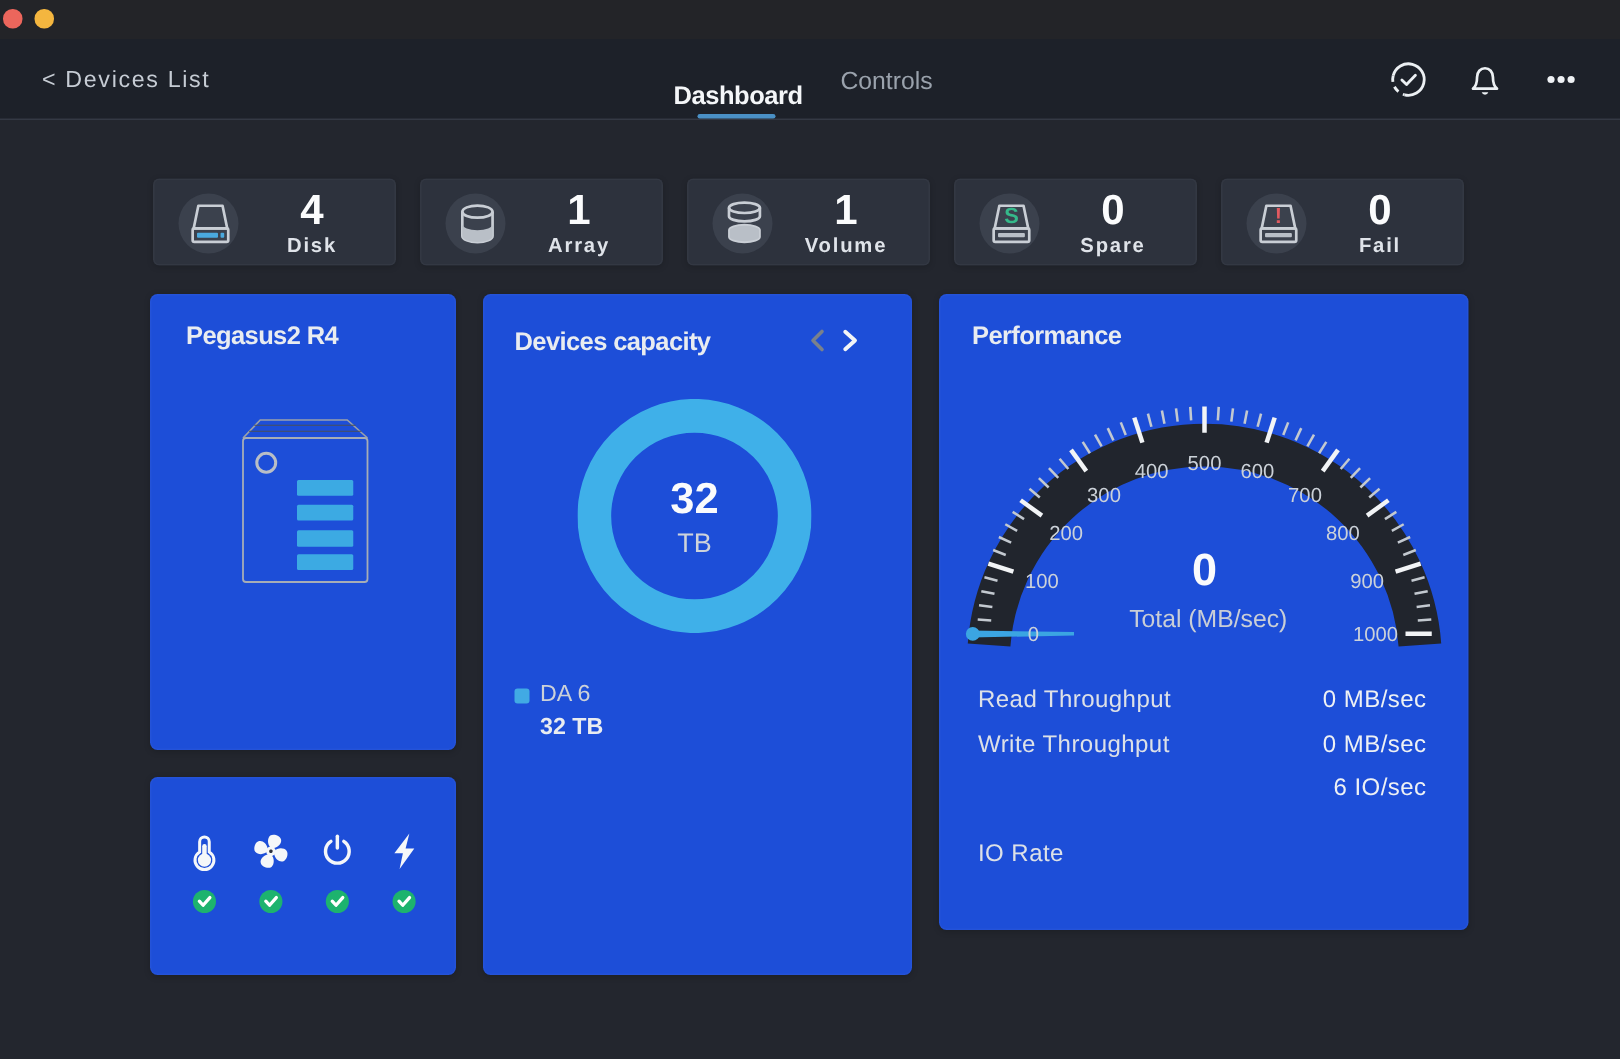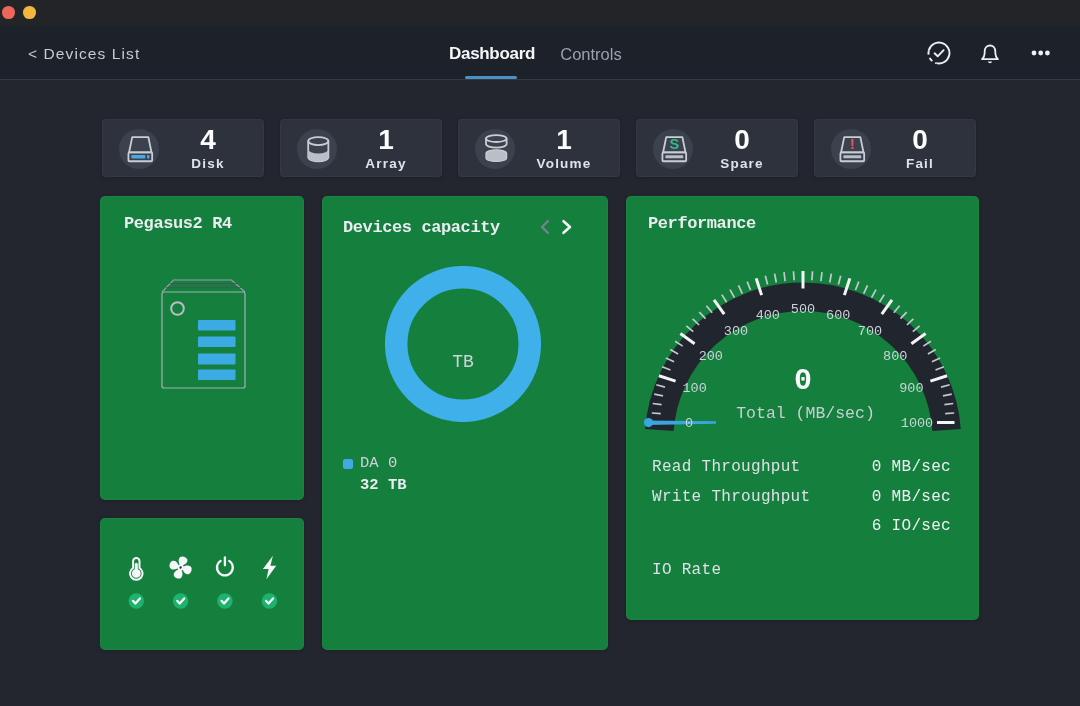--- a/index.html
+++ b/index.html
@@ -4,26 +4,26 @@
 <style>
 * { margin:0; padding:0; box-sizing:border-box; }
 html,body { width:1080px; height:706px; overflow:hidden; background:#23262e;
   font-family:"Liberation Sans", sans-serif; }
 .abs { position:absolute; }
 #titlebar { position:absolute; left:0; top:0; width:1080px; height:26px; background:#232428; }
 .tl { position:absolute; top:6.2px; width:12.6px; height:12.6px; border-radius:50%; }
 #navbar { position:absolute; left:0; top:26px; width:1080px; height:54px; background:#1d2129;
   border-bottom:1px solid #343944;padding-left:35px; }
 #back { position:absolute; left:28px; top:19px; font-size:15.5px; letter-spacing:1.1px; color:#c6ccd4; }
-#tab1 { position:absolute; left:449px; top:18px; width:83px; text-align:left; font-size:17px;
+#tab1 { position:absolute; left:449px; top:28px; width:83px; text-align:left; font-size:17px;
   font-weight:bold; color:#f4f6f8; letter-spacing:-0.3px; }
 #tab2 { position:absolute; left:556px; top:19px; width:70px; text-align:center; font-size:16.5px;
   color:#9aa2ac; }
 #tabline { position:absolute; left:465px; top:50px; width:52px; height:3px; background:#4a90c5; border-radius:2px; }
-.card { position:absolute; background:#15803d; border-radius:5px; box-shadow: inset 0 0 0 1px rgba(255,255,255,0.03), 0 1px 4px rgba(0,0,0,0.18); font-family: Liberation Mono, monospace; }
+.card { position:absolute; background:#1d4ed8; border-radius:5px; box-shadow: inset 0 0 0 1px rgba(255,255,255,0.03), 0 1px 4px rgba(0,0,0,0.18); }
 .statcard { position:absolute; width:162px; height:58px; background:#2d323d; border-radius:4px; box-shadow: inset 0 0 0 1px rgba(255,255,255,0.03), 0 1px 4px rgba(0,0,0,0.18); }
 .statcircle { position:absolute; left:17px; top:10px; width:40px; height:40px; border-radius:50%; background:#3b414d; }
 .statnum { position:absolute; left:56px; top:5px; width:100px; text-align:center; font-size:28px;
   font-weight:bold; color:#fbfcfd; }
 .statlbl { position:absolute; left:56px; top:37px; width:100px; text-align:center; font-size:13.5px;
   font-weight:bold; letter-spacing:1.2px; color:#dfe3e9; }
 .cardtitle { font-size:17px; font-weight:bold; color:#e9ecf0; letter-spacing:-0.4px; }
 </style>
 </head>
 <body>
@@ -195,23 +195,24 @@
 
 <div class="card" style="left:322px; top:196px; width:286px; height:454px;">
   <div class="cardtitle abs" style="left:21px; top:22px;">Devices capacity</div>
   <svg class="abs" style="left:215px; top:22px;" width="50" height="18" viewBox="0 0 50 18">
     <path d="M 11,3 L 5,9 L 11,15" fill="none" stroke="#79818c" stroke-width="2.4" stroke-linecap="round" stroke-linejoin="round"></path>
     <path d="M 26.5,3.2 L 33,9 L 26.5,14.8" fill="none" stroke="#f2f4f6" stroke-width="2.6" stroke-linecap="round" stroke-linejoin="round"></path>
   </svg>
   <svg class="abs" style="left:63px; top:70px;" width="156" height="156" viewBox="0 0 156 156">
     <circle cx="78" cy="78" r="66.8" fill="none" stroke="#3fb0e9" stroke-width="22.5"></circle>
   </svg>
+  <div class="abs" style="left:63px; top:121px; width:156px; text-align:center; font-size:29px; font-weight:bold; color:#fafbfc;">32</div>
   <div class="abs" style="left:63px; top:156px; width:156px; text-align:center; font-size:18px; color:#ced3da;">TB</div>
   <div class="abs" style="left:21px; top:263px; width:9.5px; height:9.5px; border-radius:2px; background:#41aae4;"></div>
-  <div class="abs" style="left:38px; top:258px; font-size:15.5px; color:#ccd1d8;">DA 0</div>
+  <div class="abs" style="left:38px; top:258px; font-size:15.5px; color:#ccd1d8;">DA 6</div>
   <div class="abs" style="left:38px; top:280px; font-size:15.5px; font-weight:bold; color:#e9ecf0;">32 TB</div>
 </div>
 
 <div class="card" style="left:626px; top:196px; width:353px; height:424px;">
   <div class="cardtitle abs" style="left:22px; top:18px;">Performance</div>
   <svg class="abs" style="left:0; top:0;" width="353" height="454" viewBox="0 0 353 454">
     <path d="M 33.4,234 A 144,144 0 0 1 320.6,234" fill="none" stroke="#21252d" stroke-width="28.5"></path>
 <line x1="25.5" y1="226.5" x2="43.0" y2="226.5" stroke="#f2f4f6" stroke-width="3.0"></line>
 <line x1="25.8" y1="217.0" x2="34.8" y2="217.6" stroke="#c3c9d0" stroke-width="1.7"></line>
 <line x1="26.7" y1="207.5" x2="35.6" y2="208.6" stroke="#c3c9d0" stroke-width="1.7"></line>

